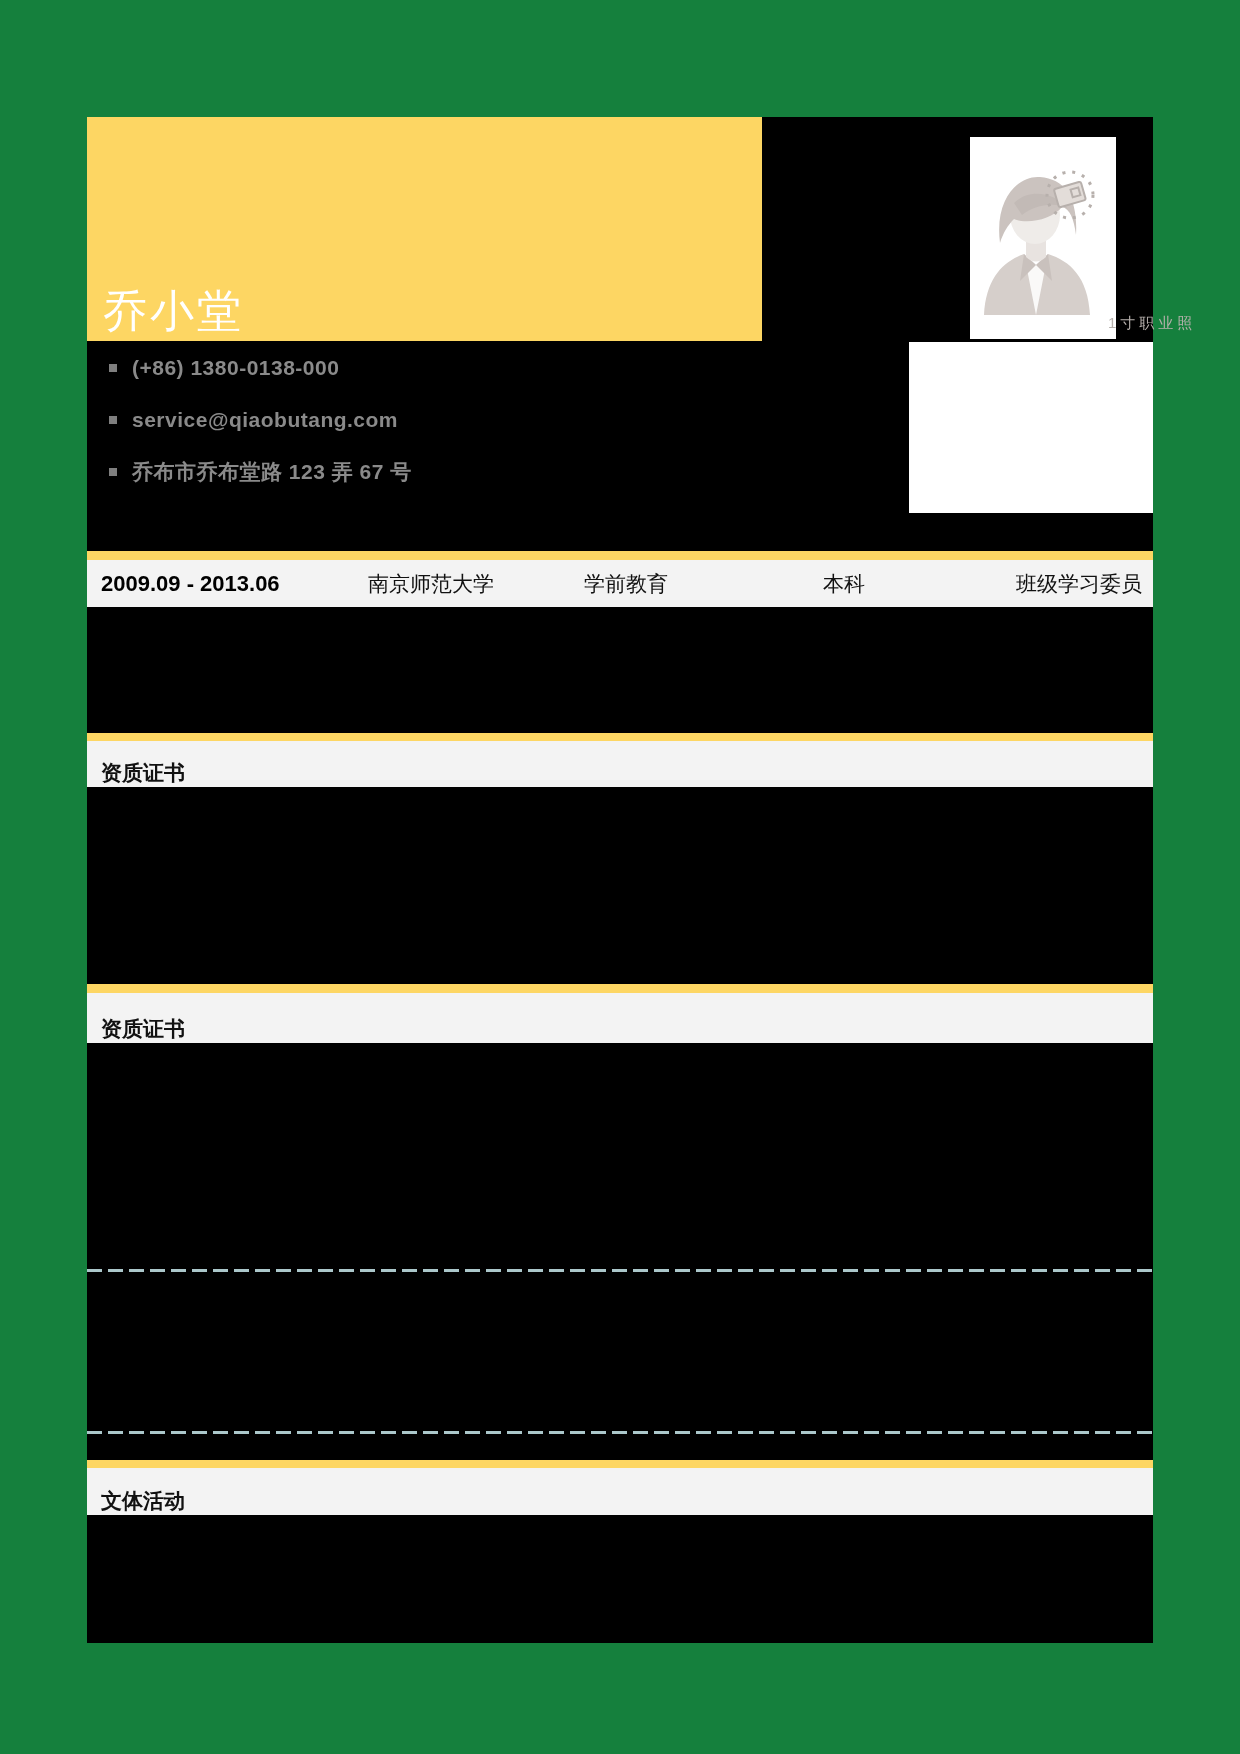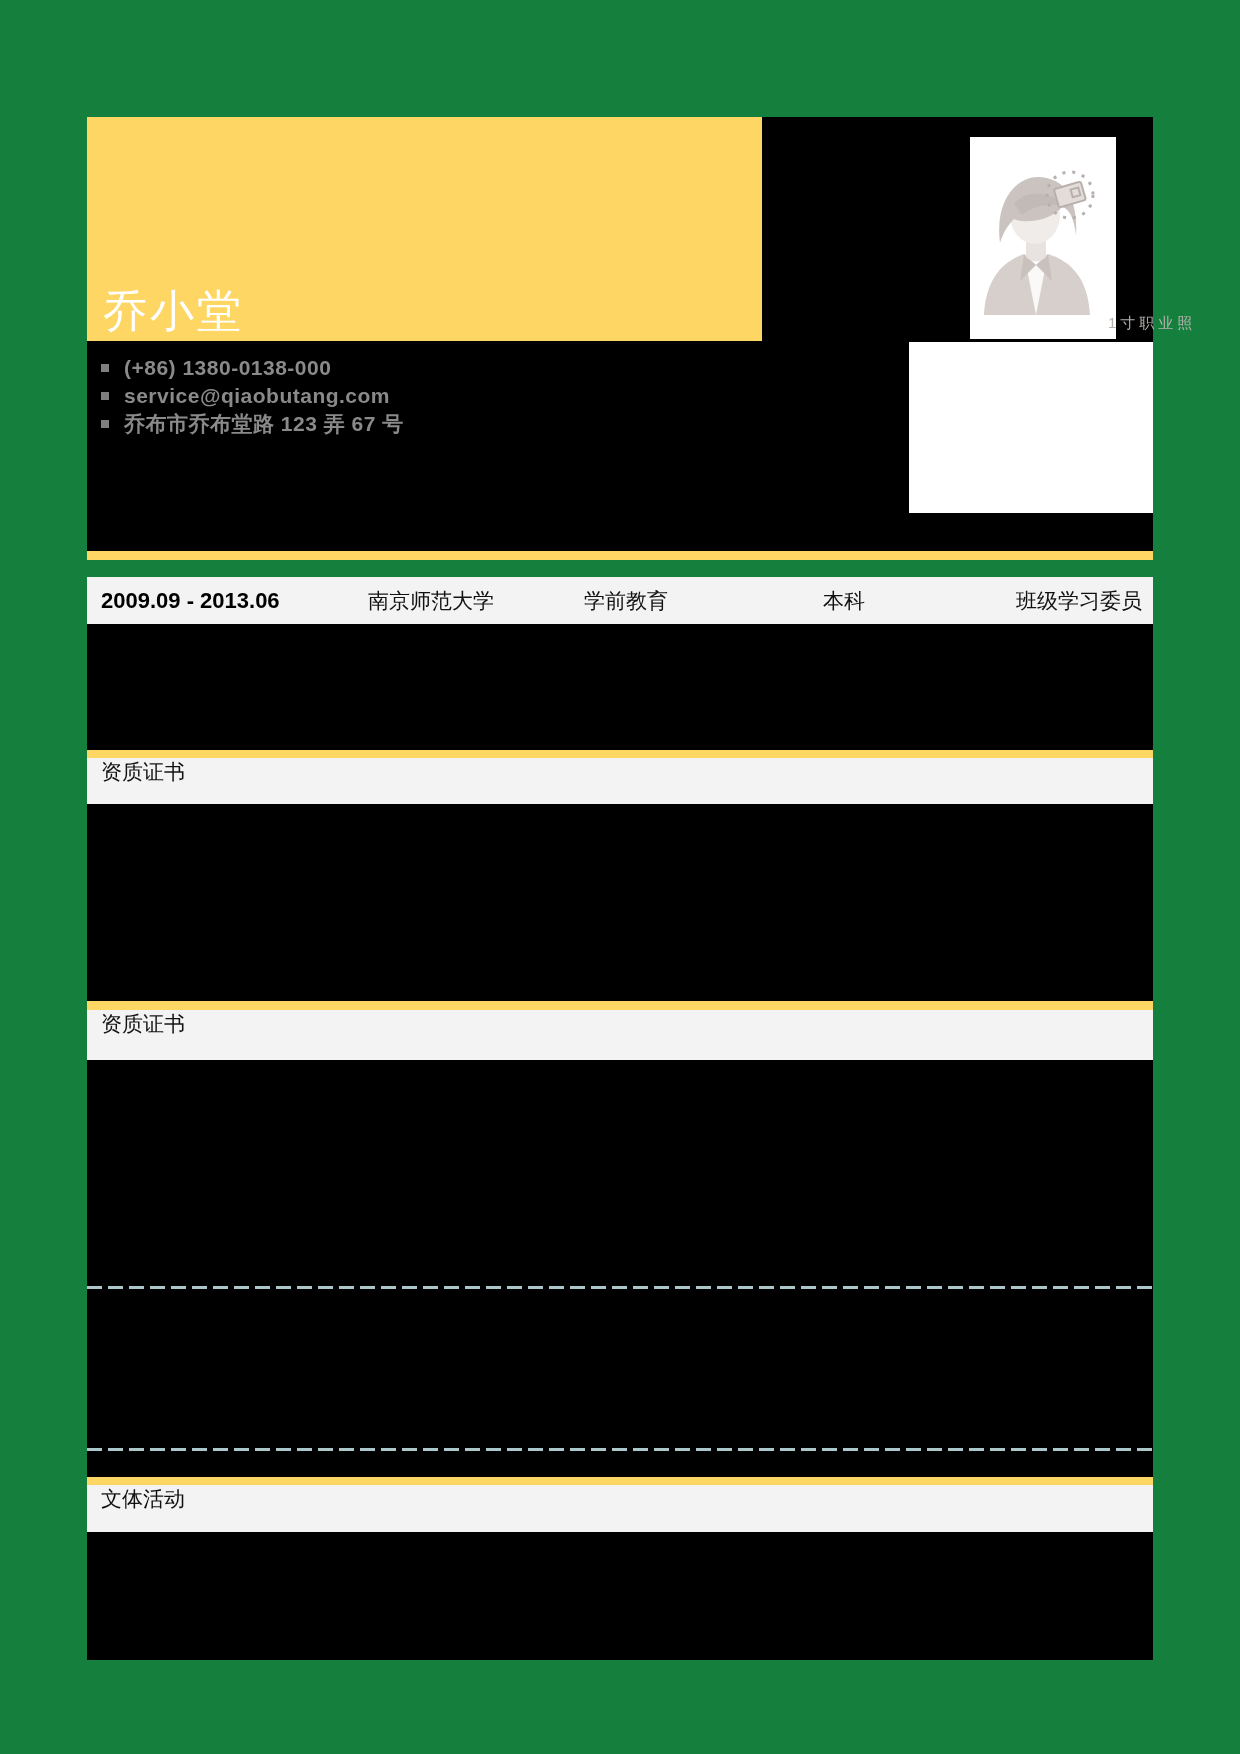--- a/index.html
+++ b/index.html
@@ -4,49 +4,49 @@
 <style>
   html,body{margin:0;padding:0;background:#ffffff;}
   .page{position:relative;width:1240px;height:1754px;background:#15803d;overflow:hidden;
         font-family:"Liberation Sans","DejaVu Sans",sans-serif;}
   .content{position:absolute;left:87px;top:117px;width:1066px;}
 
   
   .banner{position:relative;height:434px;background:#000000;}
   .yellow-block{position:absolute;left:0;top:0;width:675px;height:224px;background:#fdd663;}
   .name{position:absolute;left:16px;bottom:6px;font-size:44px;line-height:1.1;color:#ffffff;letter-spacing:3px;}
-  .contacts{position:absolute;left:14px;top:238px;display:flex;flex-direction:column;gap:3px;}
+  .contacts{position:absolute;left:22px;top:238px;display:flex;flex-direction:column;gap:27px;}
   .contact-row{display:flex;align-items:center;height:25px;}
   .bullet{width:8px;height:8px;background:#7f7f7f;margin-right:15px;flex:none;}
   .contact-text{font-size:21px;font-weight:bold;color:#8a8a8a;letter-spacing:0.5px;white-space:nowrap;}
 
   .photo-frame{position:absolute;left:881px;top:18px;width:150px;height:206px;background:#ffffff;
                border:2px solid #000000;box-sizing:border-box;display:flex;flex-direction:row;
                align-items:center;padding:7px 6px 6px 6px;}
   .photo-frame svg{display:block;flex:none;}
   .photo-caption{margin-top:auto;font-size:15px;color:#b6b0ac;letter-spacing:4px;white-space:nowrap;}
   .white-box{position:absolute;left:822px;top:225px;width:244px;height:171px;background:#ffffff;}
 
   
   .stripe{height:9px;background:#fdd663;}
   .stripe.s2{height:8px;}
   .stripe.s4{height:8px;}
   .black{background:#000000;}
   .b2{height:126px;} .b3{height:197px;} .b4{height:417px;position:relative;} .b5{height:128px;}
 
   .row{position:relative;background:#f3f3f3;color:#111111;font-size:21px;}
-  .edu-row{height:47px;margin-top:17px;}
+  .edu-row{height:47px;}
   .edu-row span{position:absolute;top:50%;transform:translateY(-50%);white-space:nowrap;}
   .edu-period{left:14px;font-weight:bold;font-size:22px;color:#000000;}
   .edu-school{left:281px;text-align:center;}
   .edu-major{left:497px;font-family:Liberation Serif, serif;}
   .edu-degree{left:736px;}
   .edu-role{right:11px;}
 
-  .section-row{display:flex;align-items:flex-start;padding-left:14px;box-sizing:border-box;}
+  .section-row{display:flex;align-items:flex-end;padding-left:14px;box-sizing:border-box;font-weight:bold;}
   .r2{height:46px;} .r3{height:50px;} .r4{height:47px;}
 
   .dashed-divider{position:absolute;left:0;right:0;height:3px;
       background:repeating-linear-gradient(90deg,#abc7ca 0 15px,transparent 15px 21px);}
   .d1{top:226px;} .d2{top:388px;}
 </style>
 </head>
 <body>
 
 <div class="page">

